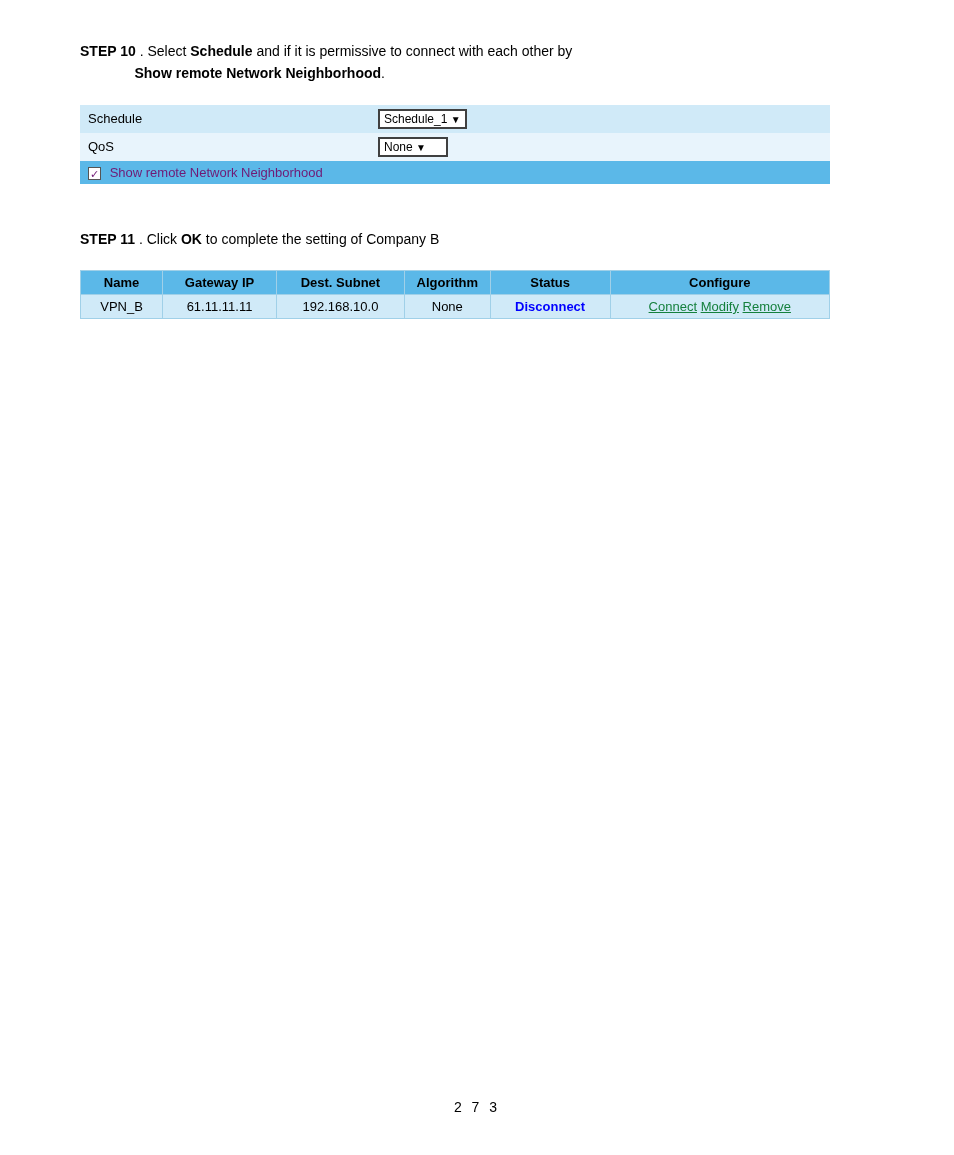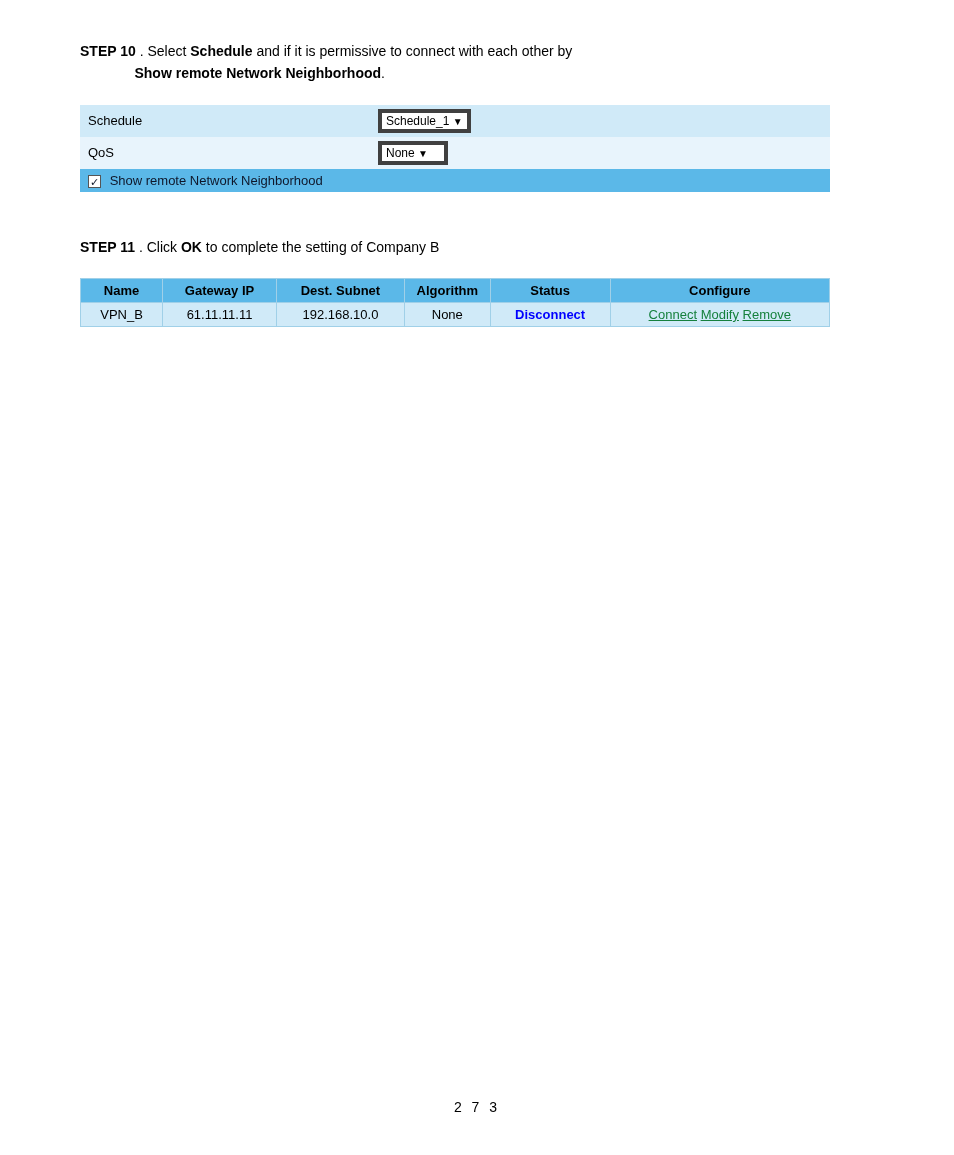--- a/index.html
+++ b/index.html
@@ -53,36 +53,36 @@
     .schedule-table tr:nth-child(odd) td {
       background-color: #d0eaf8;
     }
 
     .schedule-table tr:nth-child(even) td {
       background-color: #e8f4fc;
     }
 
     .schedule-table tr:last-child td {
       background-color: #5bb8e8;
-      color: #0f172a;
+      color: #701a75;
     }
 
     .schedule-table .label-cell {
       width: 290px;
       color: #000;
     }
 
     .schedule-table .value-cell {
       width: 460px;
     }
 
     .dropdown-sim {
       display: inline-block;
       background: #ffffff;
-      border: 4px solid #404040;
+      border: 2px solid #404040;
       padding: 1px 4px;
       font-size: 12px;
       min-width: 70px;
     }
 
     .dropdown-arrow {
       font-size: 10px;
     }
 
     .checkbox-sim {

